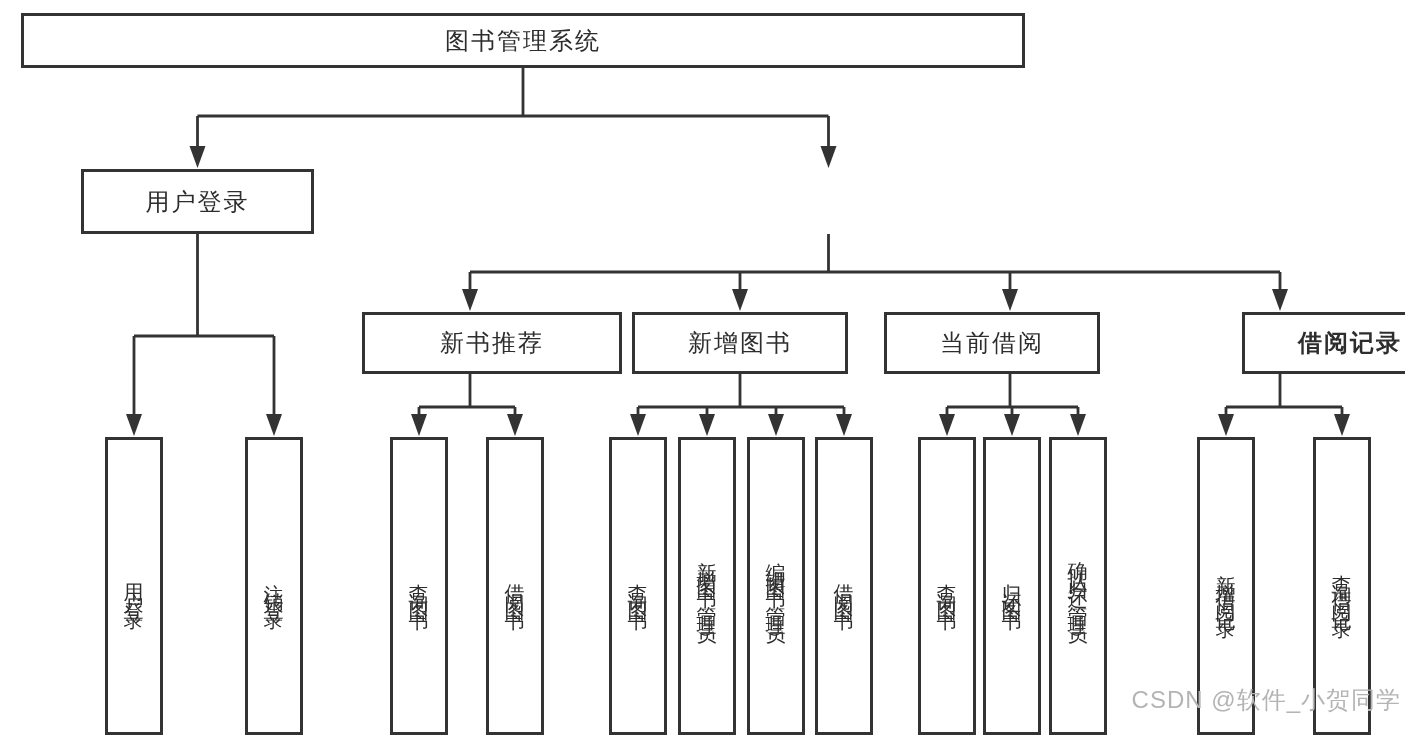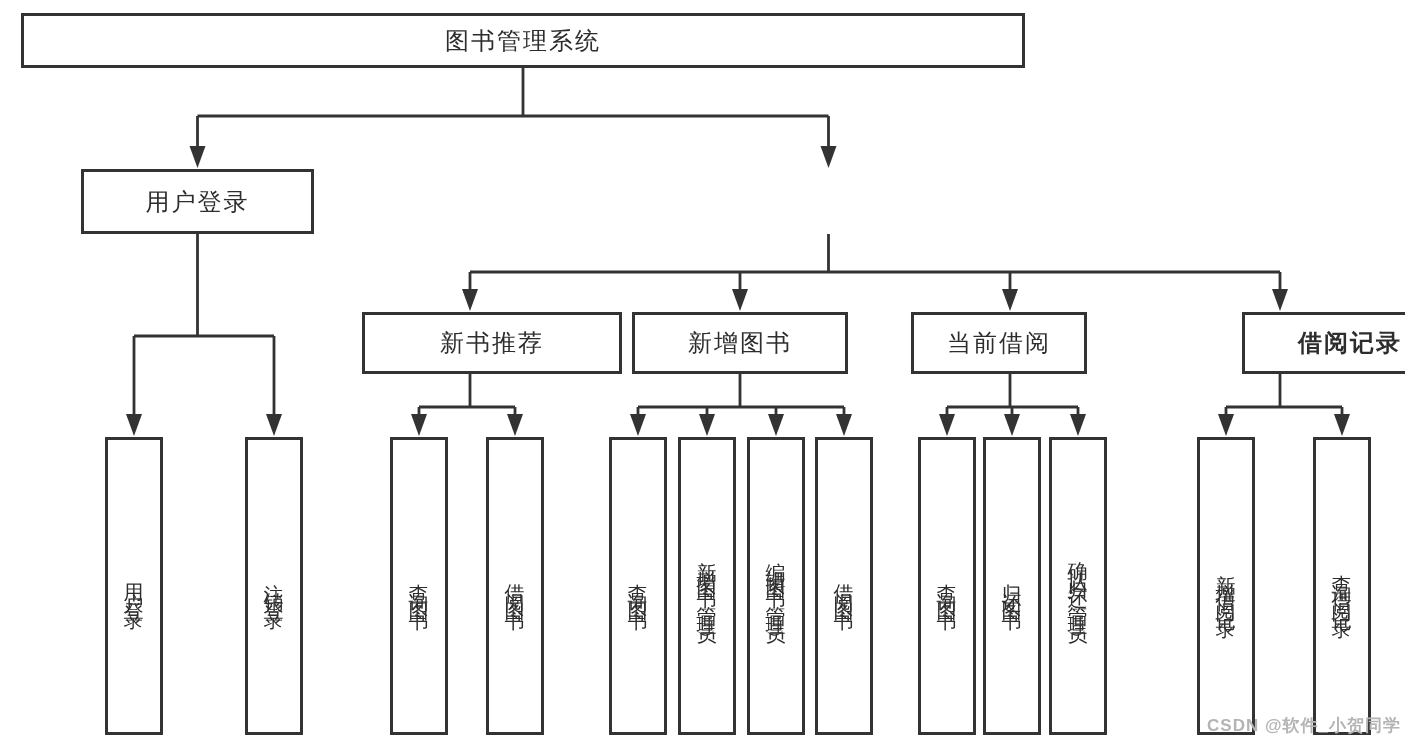--- a/index.html
+++ b/index.html
@@ -56,27 +56,26 @@
     font-size: 20px;
     letter-spacing: 9px;
     line-height: 52px;
     width: 58px;
     top: 437px;
     height: 298px;
   }
   .watermark {
     position: absolute;
     right: 4px;
-    top: 714px;
-    font-size: 17px;
+    top: 684px;
+    font-size: 24px;
     color: var(--watermark);
     letter-spacing: 1px;
     white-space: nowrap;
     z-index: 5;
-    font-weight: bold;
   }
 </style>
 </head>
 <body>
 
 <div class="canvas">
 
   <svg class="connectors" viewBox="0 0 1405 747">
     <g>
       <path d="M523,68 V116 M197.5,116 H828.5 M197.5,116 V146 M828.5,116 V146"></path>
@@ -119,21 +118,21 @@
       <polygon points="1334,414 1350,414 1342,436"></polygon>
     </g>
   </svg>
 
   <div class="box" style="left:21px; top:13px; width:1004px; height:55px;">图书管理系统</div>
 
   <div class="box" style="left:81px; top:169px; width:233px; height:65px;">用户登录</div>
 
   <div class="box" style="left:362px; top:312px; width:260px; height:62px;">新书推荐</div>
   <div class="box" style="left:632px; top:312px; width:216px; height:62px;">新增图书</div>
-  <div class="box" style="left:911px; top:312px; width:176px; height:62px;">当前借阅</div>
+  <div class="box" style="left:884px; top:312px; width:216px; height:62px;">当前借阅</div>
   <div class="box" style="left:1242px; top:312px; width:216px; height:62px;font-weight:bold;">借阅记录</div>
 
   <div class="vbox" style="left:105px;">用户登录</div>
   <div class="vbox" style="left:245px;">注销登录</div>
 
   <div class="vbox" style="left:390px;">查询图书</div>
   <div class="vbox" style="left:486px;">借阅图书</div>
 
   <div class="vbox" style="left:609px;">查询图书</div>
   <div class="vbox" style="left:678px;">新增图书（管理员）</div>

